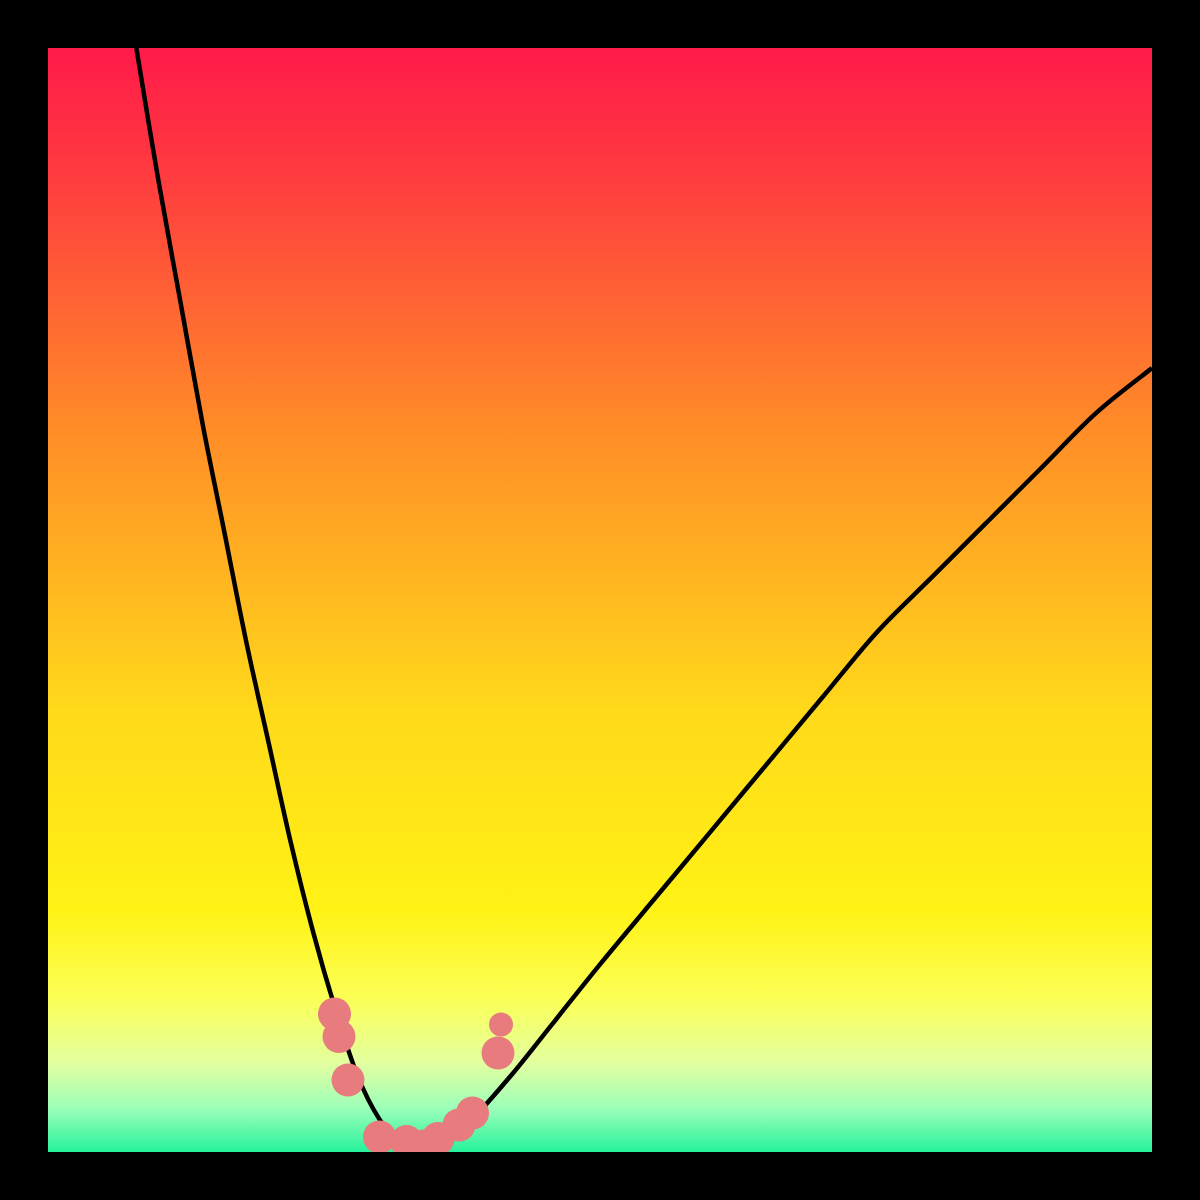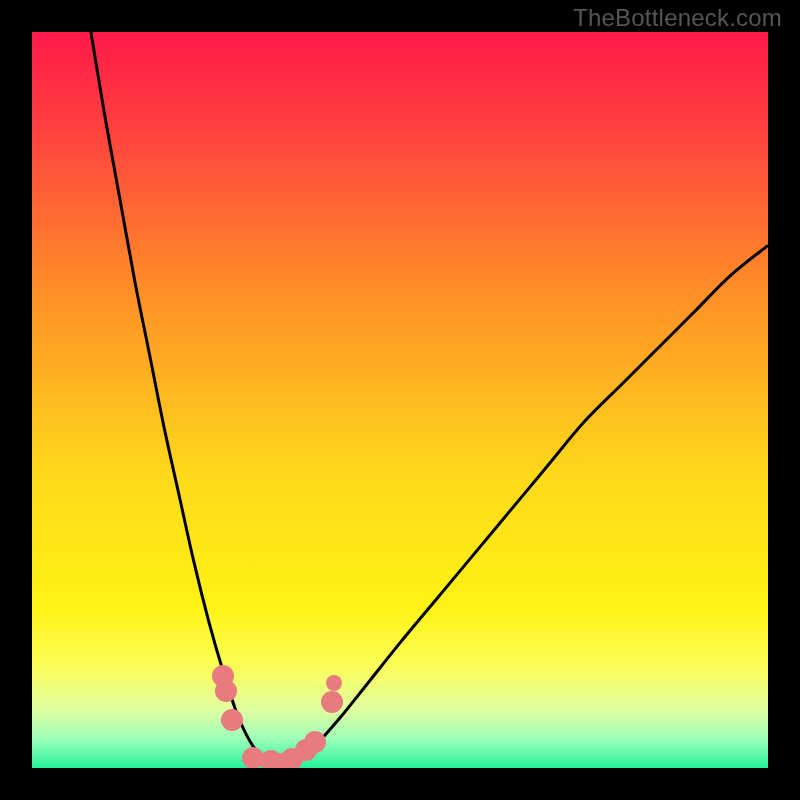--- a/index.html
+++ b/index.html
@@ -48,21 +48,20 @@
     width: 16px;
     height: 16px;
     margin-left: -8px;
     margin-top: -8px;
   }
 </style>
 </head>
 <body>
 <div class="frame">
 
-  <div class="watermark">TheBottleneck.com</div>
 
   <div class="plot-area">
     <svg class="gradient" width="736" height="736" viewBox="0 0 736 736">
       <defs>
         <linearGradient id="bg" x1="0" y1="0" x2="0" y2="1">
           <stop id="g0" offset="0%" stop-color="#ff1a49"></stop>
           <stop id="g1" offset="12%" stop-color="#ff3d3f"></stop>
           <stop id="g2" offset="35%" stop-color="#ff8e27"></stop>
           <stop id="g3" offset="60%" stop-color="#ffd91a"></stop>
           <stop id="g4" offset="78%" stop-color="#fff215"></stop>

